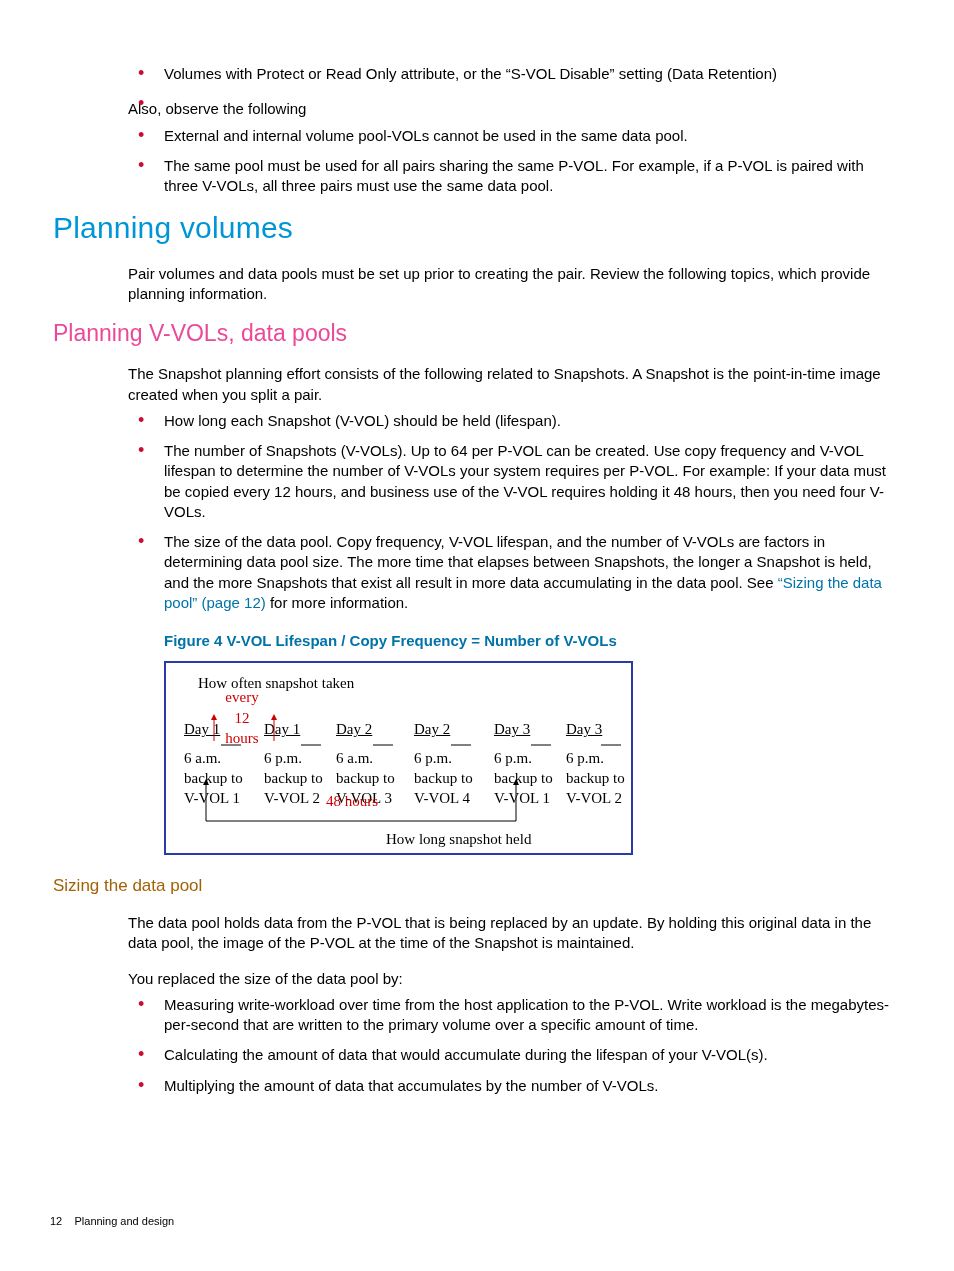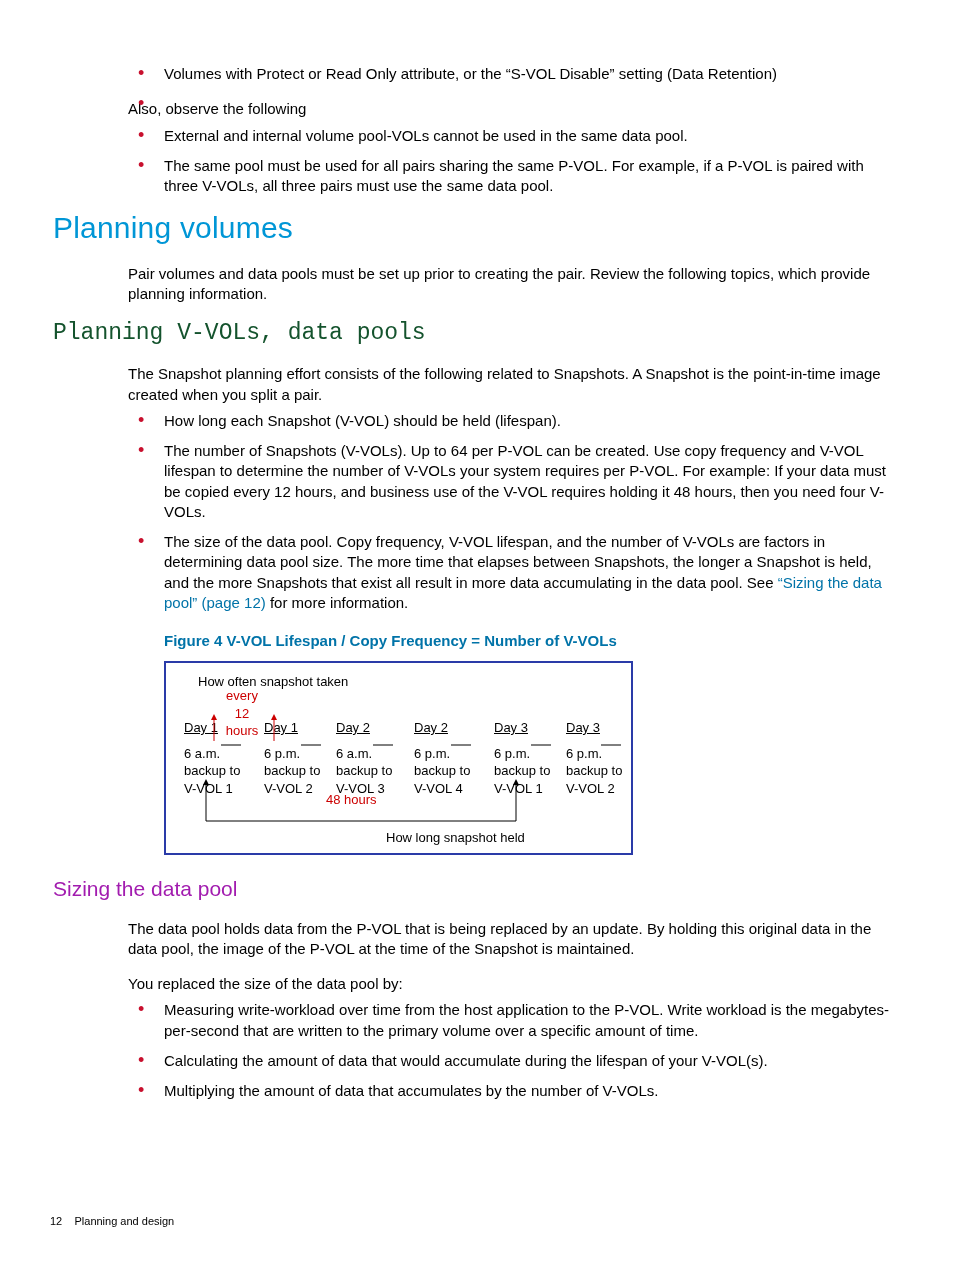--- a/index.html
+++ b/index.html
@@ -51,47 +51,46 @@
   h1 {
     font-weight: 400;
     font-size: 30px;
     color: #0096d6;
     margin: 12px 0 6px -75px;
     letter-spacing: 0.2px;
   }
   h2 {
     font-weight: 300;
     font-size: 23px;
-    color: #14532d;
+    color: #ec4899;
     margin: 14px 0 6px -75px;
-    font-family: Liberation Mono, monospace;
   }
   h3 {
     font-weight: 400;
-    font-size: 21px;
-    color: #a21caf;
+    font-size: 17px;
+    color: #a16207;
     margin: 20px 0 6px -75px;
   }
   .fig-caption {
     color: #0073a8;
     font-weight: bold;
     font-size: 15px;
     margin: 18px 0 10px 0;
   }
   .link {
     color: #0073a8;
   }
   .figure-box {
     border: 2px solid #2a3ba8;
     width: 465px;
     height: 190px;
     margin-left: 36px;
     position: relative;
-    font-family: Liberation Sans, sans-serif;
-    font-size: 13px;
+    font-family: Liberation Serif, serif;
+    font-size: 15px;
   }
   .footer {
     position: absolute;
     left: 50px;
     bottom: 42px;
     font-size: 11px;
     color: #000;
   }
   
   .fb-title { position: absolute; left: 32px; top: 10px; }

